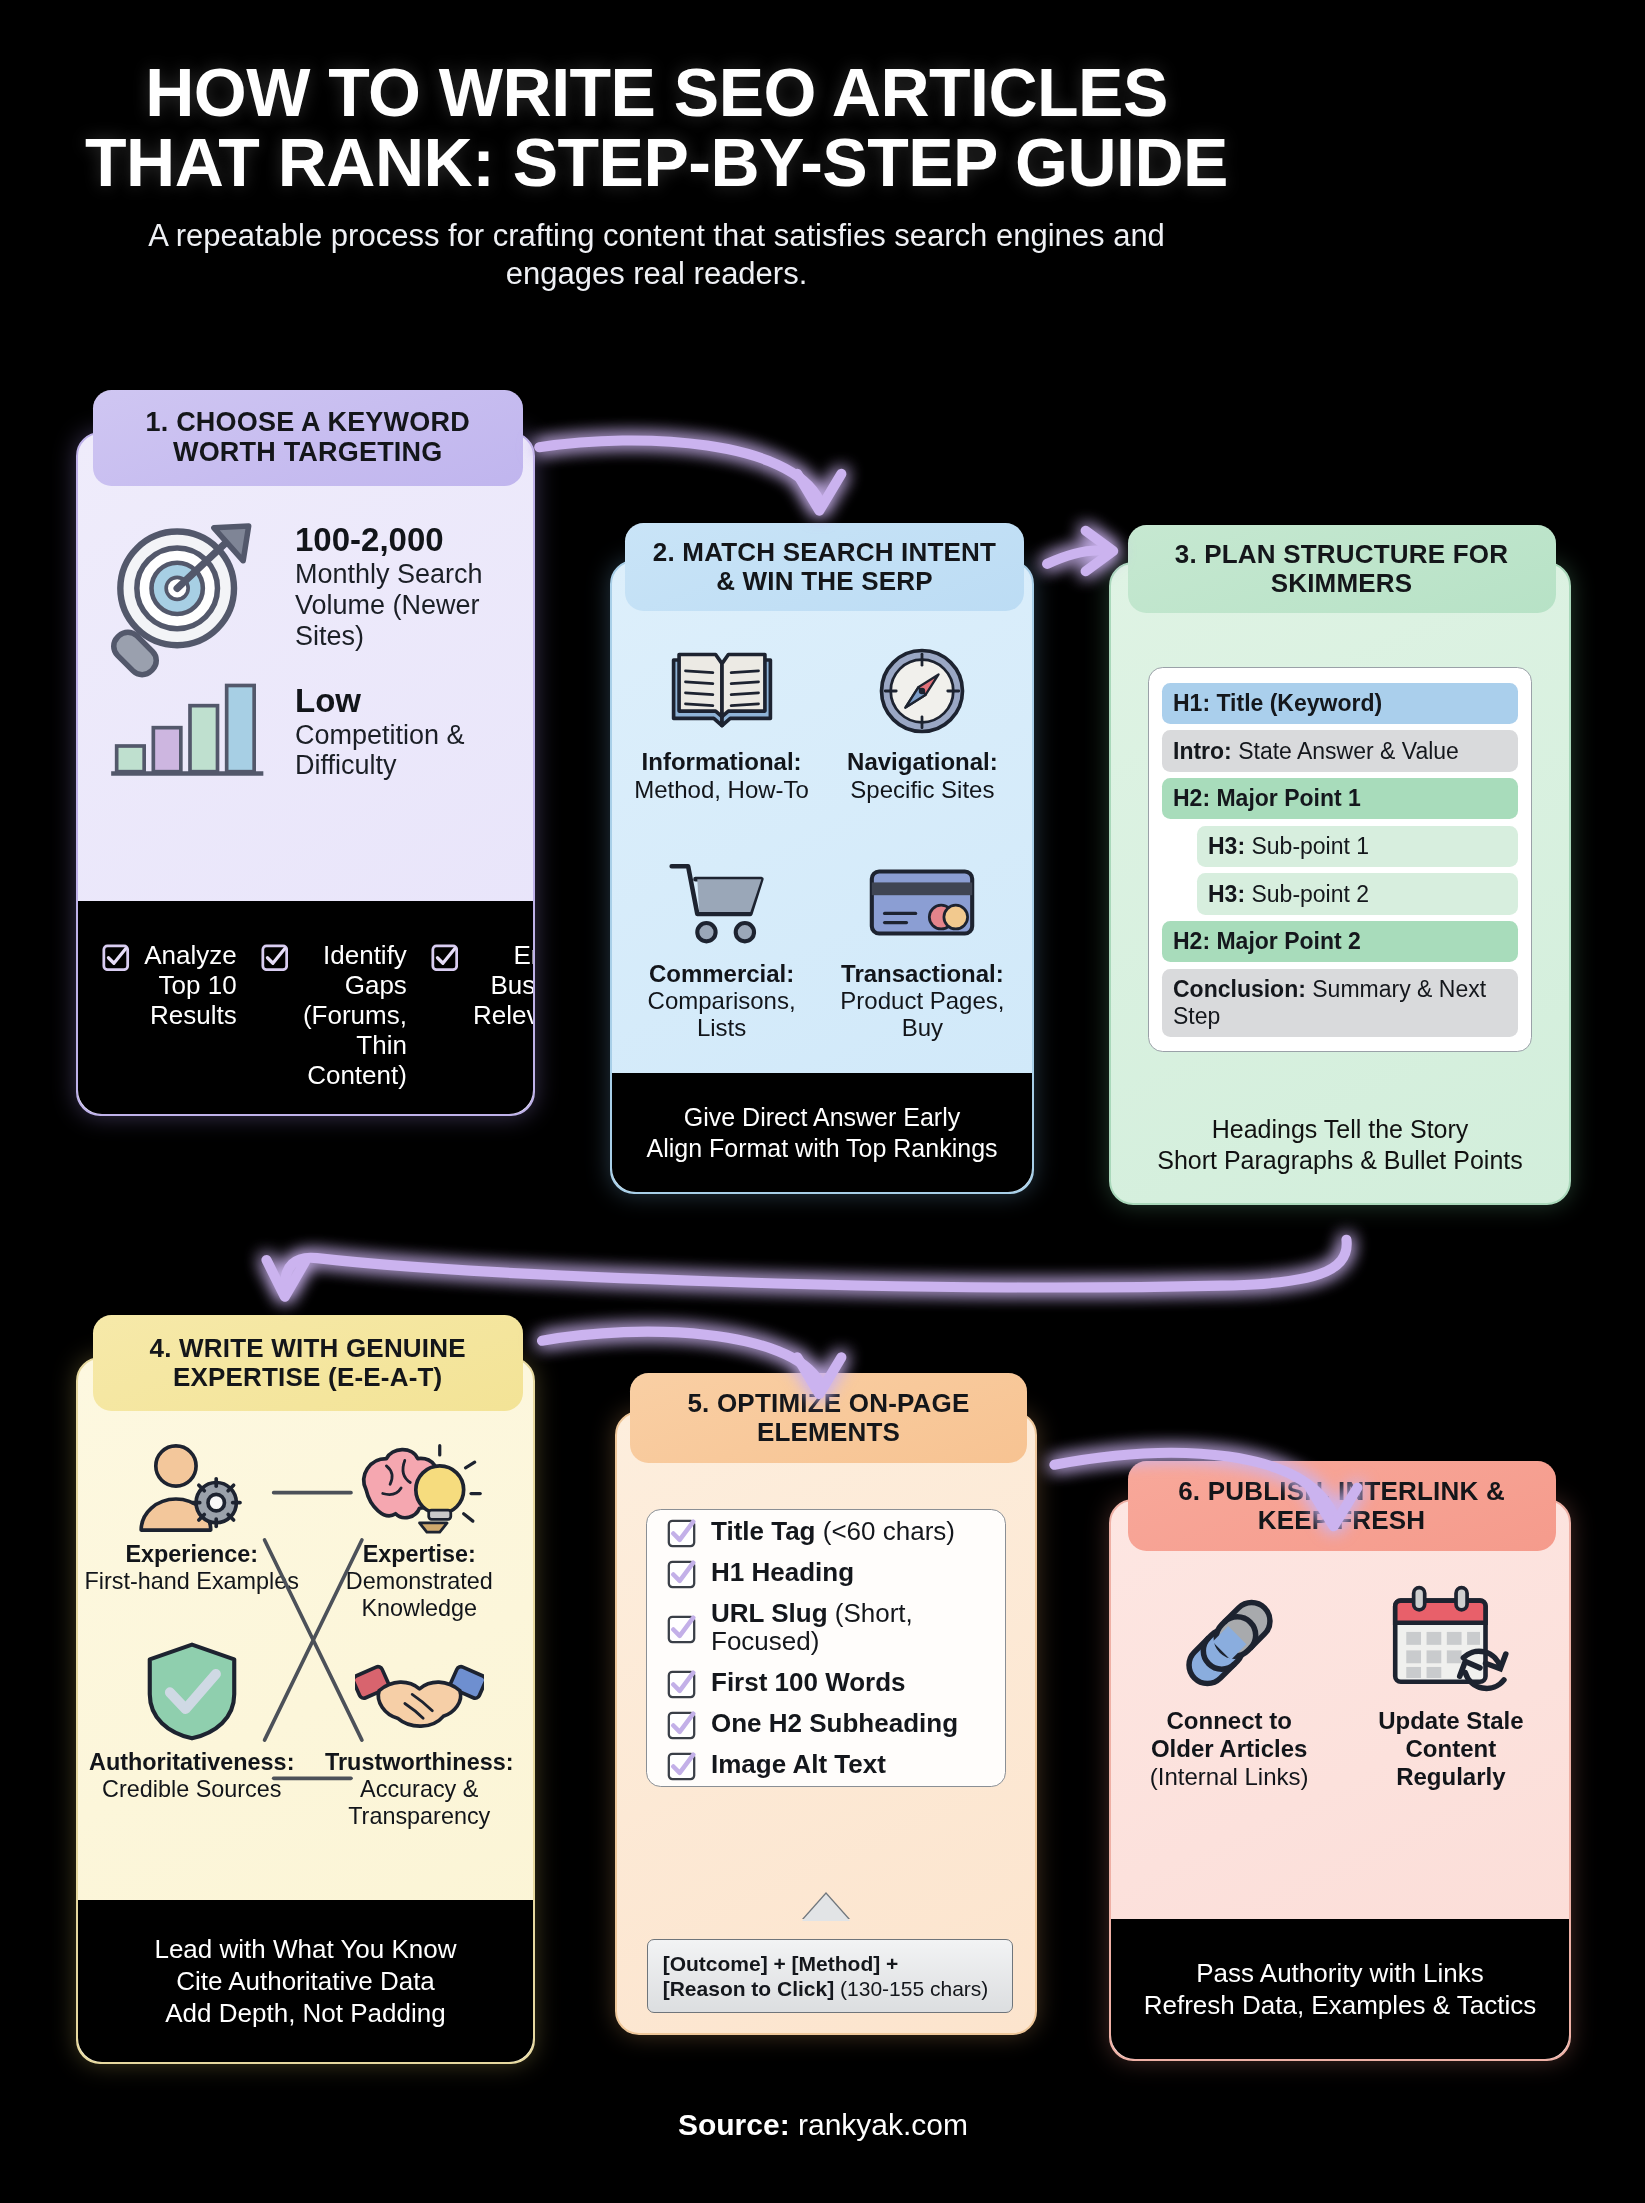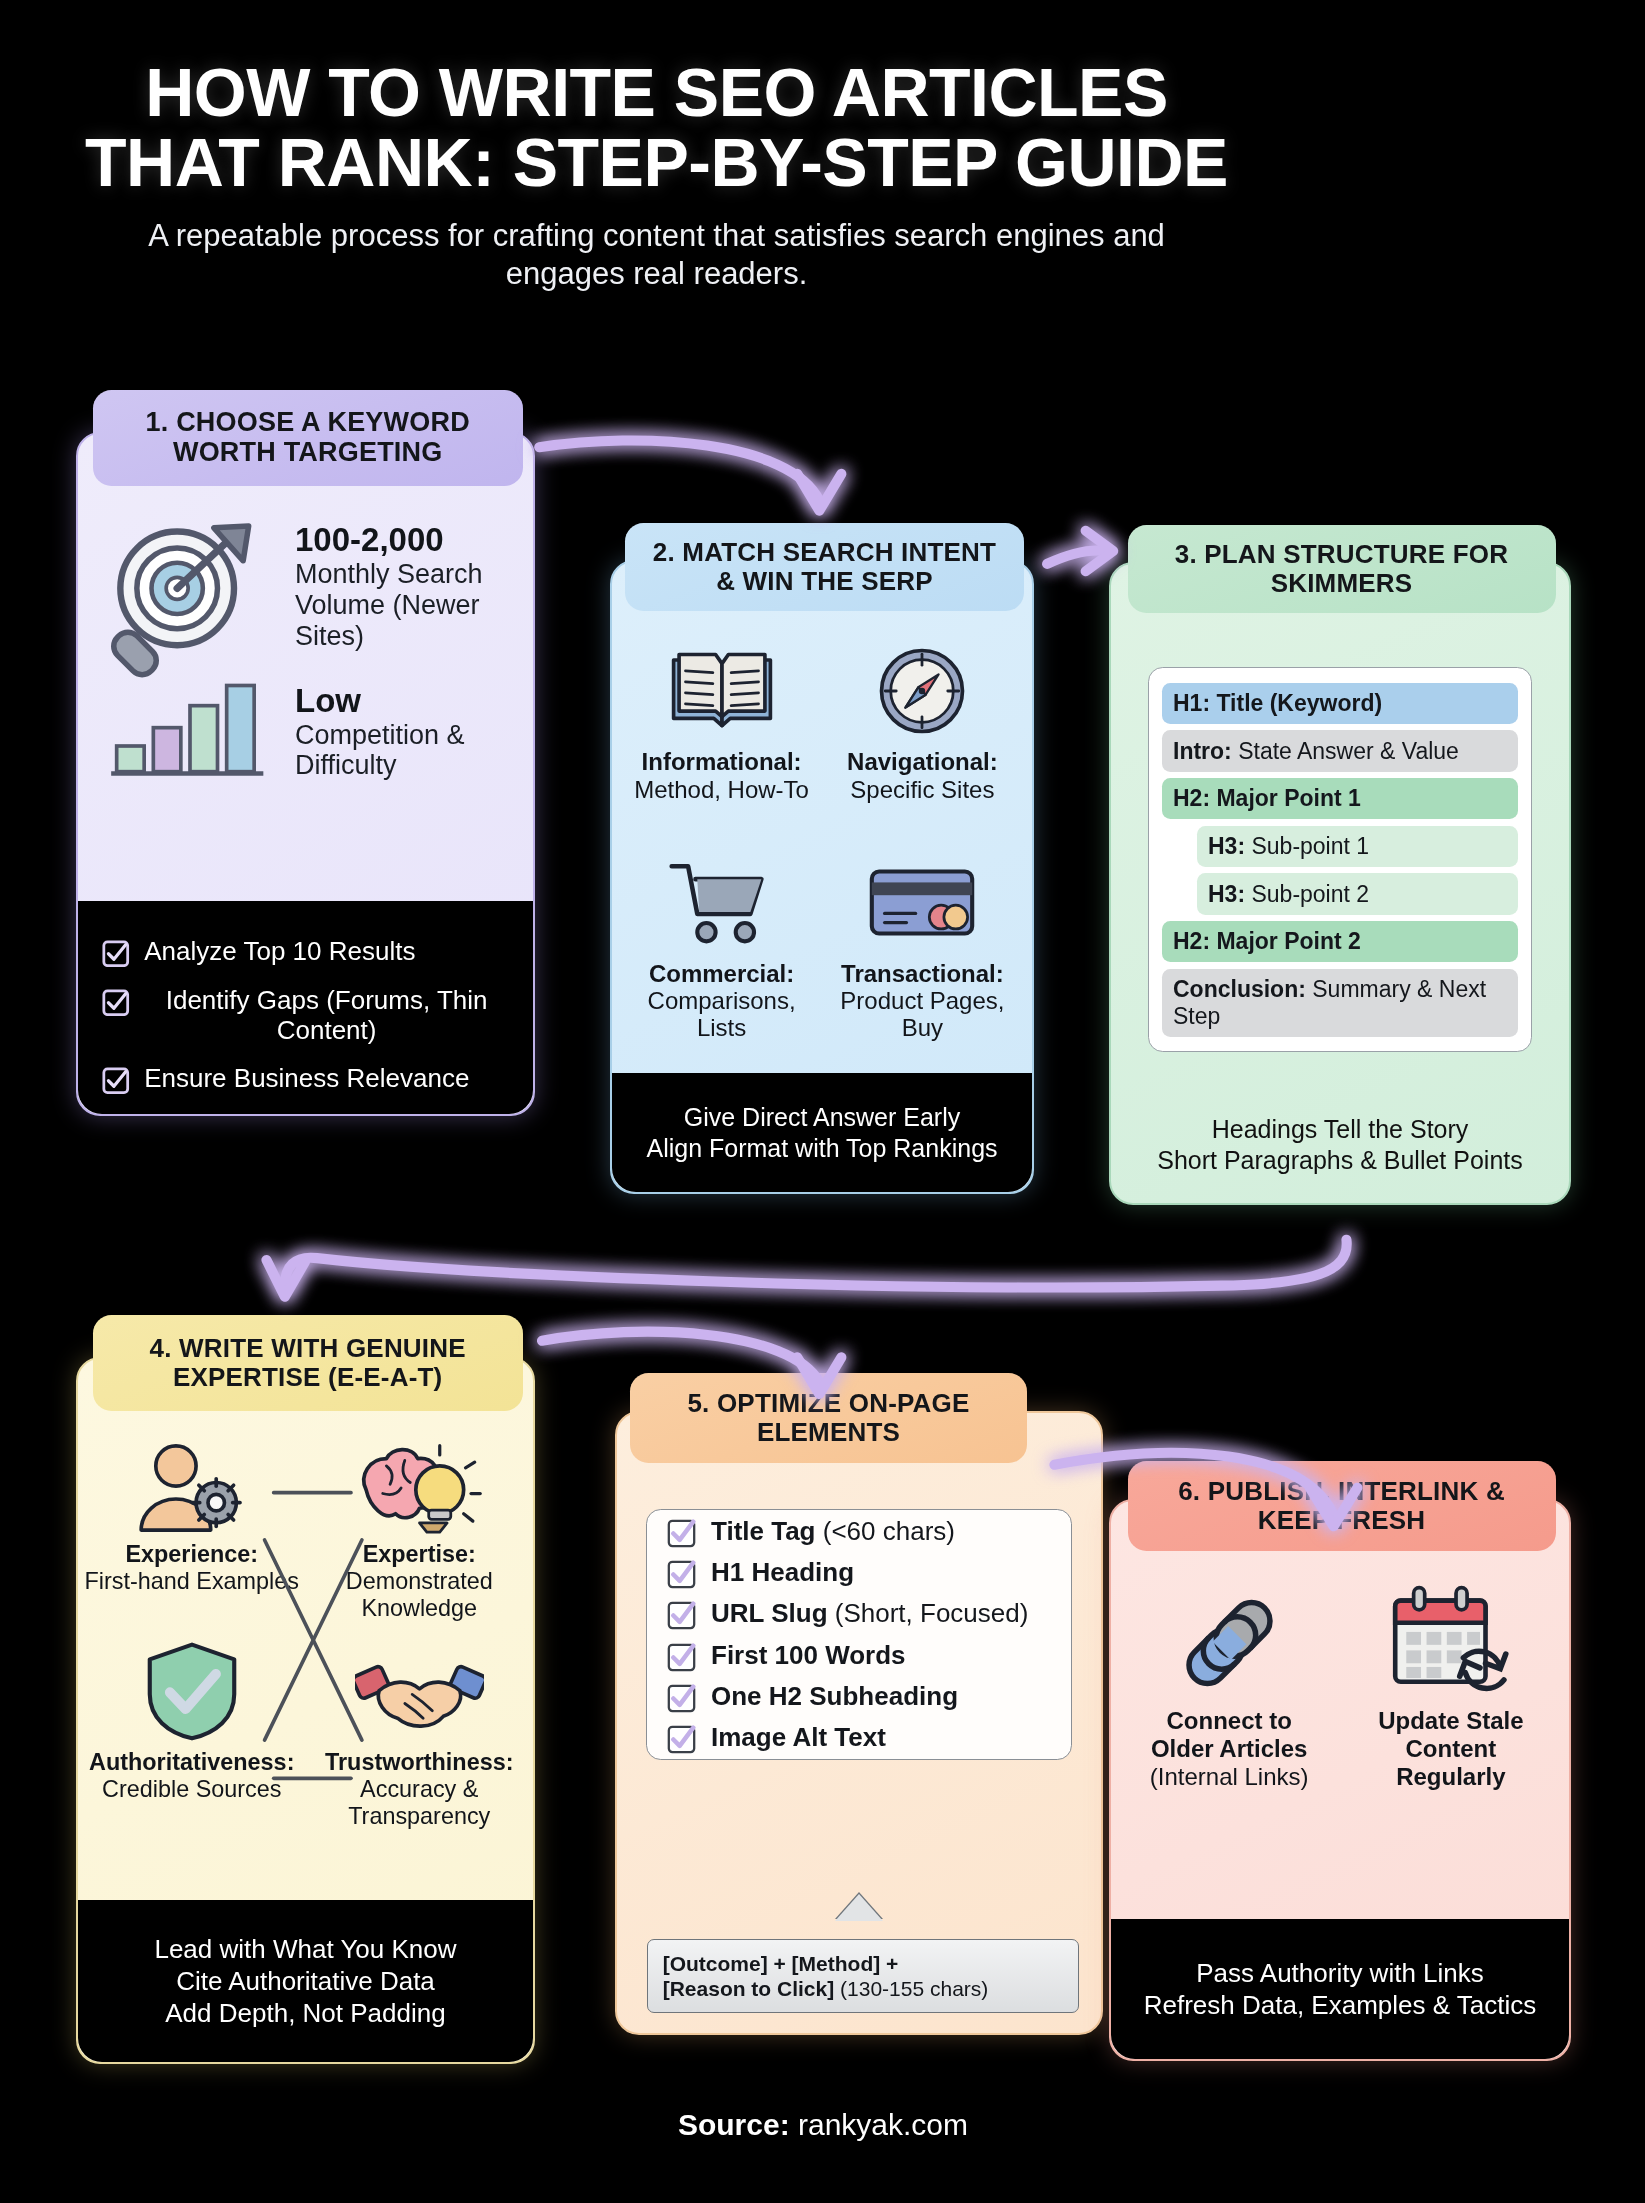--- a/index.html
+++ b/index.html
@@ -71,21 +71,21 @@
 
   
   #card4 { left: 76px; top: 1357px; width: 459px; height: 707px;
            background: linear-gradient(155deg,#fdf8e0 0%,#fbf4d4 100%);
            border: 2.8px solid #e7d9a0; box-shadow: 0 0 24px rgba(230,210,120,.28); }
   #card4 .tab { left: 14.7px; top: -44px; width: 430px; height: 96px; font-size: 26px;
                 background: linear-gradient(160deg,#f6e9a9 0%,#f3e396 100%); }
   #card4 .foot { height: 162px; font-size: 26px; }
 
   
-  #card5 { left: 615px; top: 1411px; width: 488px; height: 624px;
+  #card5 { left: 615px; top: 1411px; width: 422px; height: 624px;
            background: linear-gradient(155deg,#fdeedd 0%,#fce4cd 100%);
            border: 2.8px solid #efc79a; box-shadow: 0 0 24px rgba(240,180,115,.28); }
   #card5 .tab { left: 13px; top: -40px; width: 397px; height: 90px; font-size: 26px;
                 background: linear-gradient(160deg,#f9cfa4 0%,#f7c392 100%); }
 
   
   #card6 { left: 1109px; top: 1499px; width: 462px; height: 562px;
            background: linear-gradient(155deg,#fde6e2 0%,#fbdcd6 100%);
            border: 2.8px solid #eeb0a5; box-shadow: 0 0 24px rgba(240,150,135,.28); }
   #card6 .tab { left: 16.5px; top: -40px; width: 428px; height: 90px; font-size: 26px;
@@ -93,22 +93,22 @@
   #card6 .foot { height: 140px; font-size: 26px; }
 
   
   .c1-stats { display: flex; align-items: flex-start; padding: 81px 0 0 0; height: 100%; }
   .c1-gfx { width: 195px; position: relative; margin-left: 20px; }
   .c1-text { margin-left: 13px; padding-top: 7.3px; }
   .big-num { font-size: 33px; font-weight: 700; color: #12151a; line-height: 1.12; }
   .sub-lbl { font-size: 27px; color: #1b1f26; line-height: 1.14; }
   .gap { height: 31px; }
   .check-row { display: flex; align-items: flex-start; gap: 14.7px; padding: 1.8px 0; }
-  .c1-list { padding: 16.5px 24px 0 24px; text-align: center; width: 100%;
-             display: flex; flex-direction: column; gap: 15px; }
+  .c1-list { padding: 16.5px 24px 0 24px; text-align: right; width: 100%;
+             display: flex; gap: 24px; }
   .c1-list .txt { font-size: 26px; line-height: 1.15; }
   .cbox { flex: 0 0 auto; width: 27.5px; height: 27.5px; margin-top: 2.8px; }
 
   
   .c2-grid { display: grid; grid-template-columns: 1fr 1fr; grid-template-rows: 1fr 1fr;
              padding: 81px 9.2px 7.3px 9.2px; height: 100%; }
   .c2-cell { display: flex; flex-direction: column; align-items: center; justify-content: flex-start; }
   .c2-cell .ic { height: 96px; display: flex; align-items: center; justify-content: center; }
   .c2-cell .lab { margin-top: 9.2px; text-align: center; font-size: 24px; line-height: 1.14; color: #12151a; }
   .c2-cell .lab b { font-weight: 700; }

